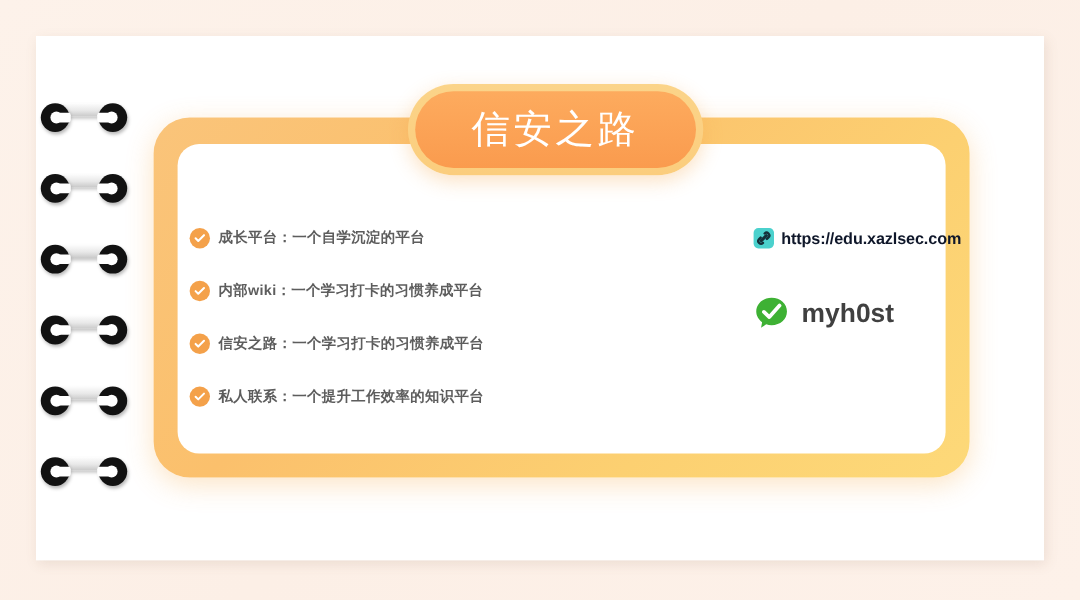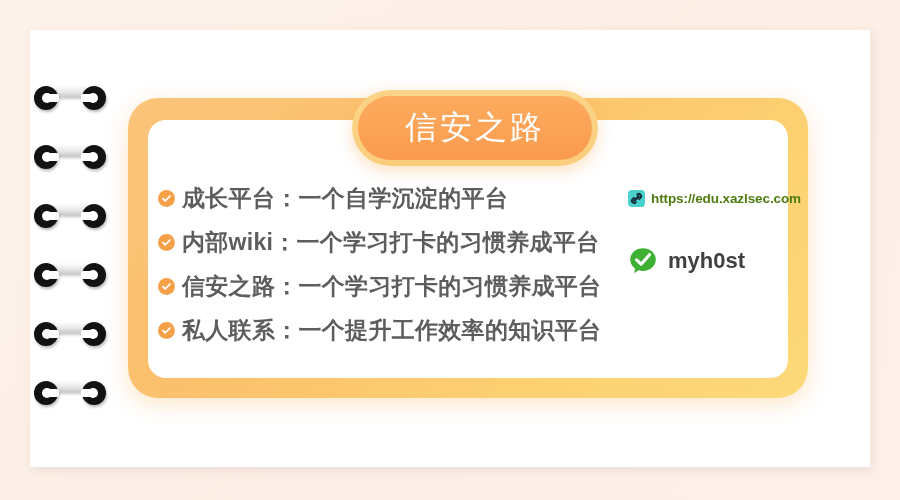--- a/index.html
+++ b/index.html
@@ -119,31 +119,30 @@
     top: 22px;
     right: 20px;
     bottom: 20px;
     border-radius: 18px;
     background: #ffffff;
   }
 
   
   .title-pill {
     position: absolute;
-    left: 352px;
+    left: 340px;
     top: 70px;
     width: 246px;
     height: 76px;
     border-radius: 38px;
     background: linear-gradient(180deg, #fbd489 0%, #fbcd7d 100%);
     padding: 6px;
     box-sizing: border-box;
     box-shadow: 0 5px 16px rgba(246, 165, 70, 0.32);
     z-index: 5;
-    margin-top: 20px;
   }
   .title-pill-inner {
     width: 100%;
     height: 100%;
     border-radius: 32px;
     background: linear-gradient(180deg, #fdab5e 0%, #fa9b4e 100%);
     display: flex;
     align-items: center;
     justify-content: center;
   }
@@ -174,21 +173,21 @@
     width: 17px;
     height: 17px;
     border-radius: 50%;
     background: #f4a14a;
     margin-right: 7px;
     position: relative;
   }
   .check-icon svg { position: absolute; left: 3px; top: 3px; }
   .row-label {
     color: #5d5d5d;
-    font-size: 23px;
+    font-size: 12px;
     font-weight: bold;
     letter-spacing: 0.3px;
     white-space: nowrap;
   }
 
   
   .side {
     position: absolute;
     left: 628px;
     top: 176px;
@@ -206,21 +205,21 @@
     height: 17px;
     border-radius: 4px;
     background: #4bd1cd;
     margin-right: 6px;
     position: relative;
     overflow: hidden;
   }
   .link-icon svg { position: absolute; left: 2px; top: 2px; }
   .link-text {
     font-size: 13.5px;
-    color: #4d7c0f;
+    color: #0f172a;
     font-weight: bold;
     white-space: nowrap;
     letter-spacing: -0.1px;
   }
   .wechat-row {
     height: 54px;
     display: flex;
     align-items: center;
     margin-top: 14px;
   }

